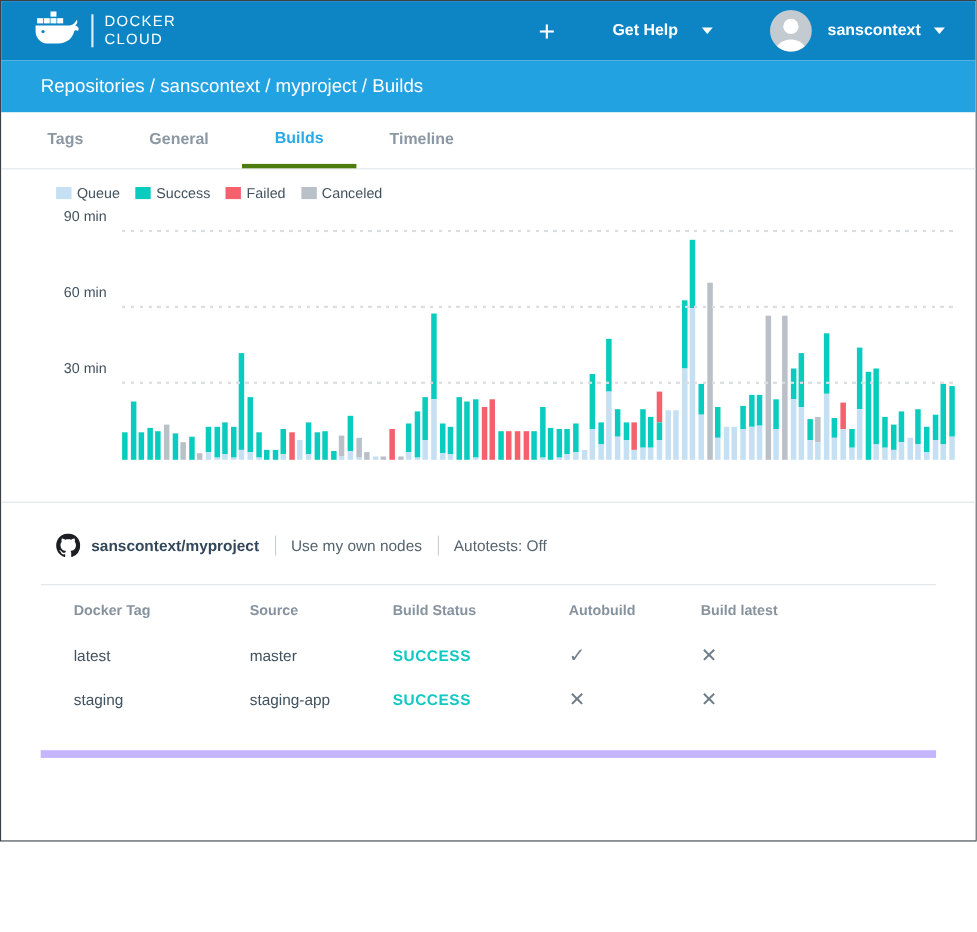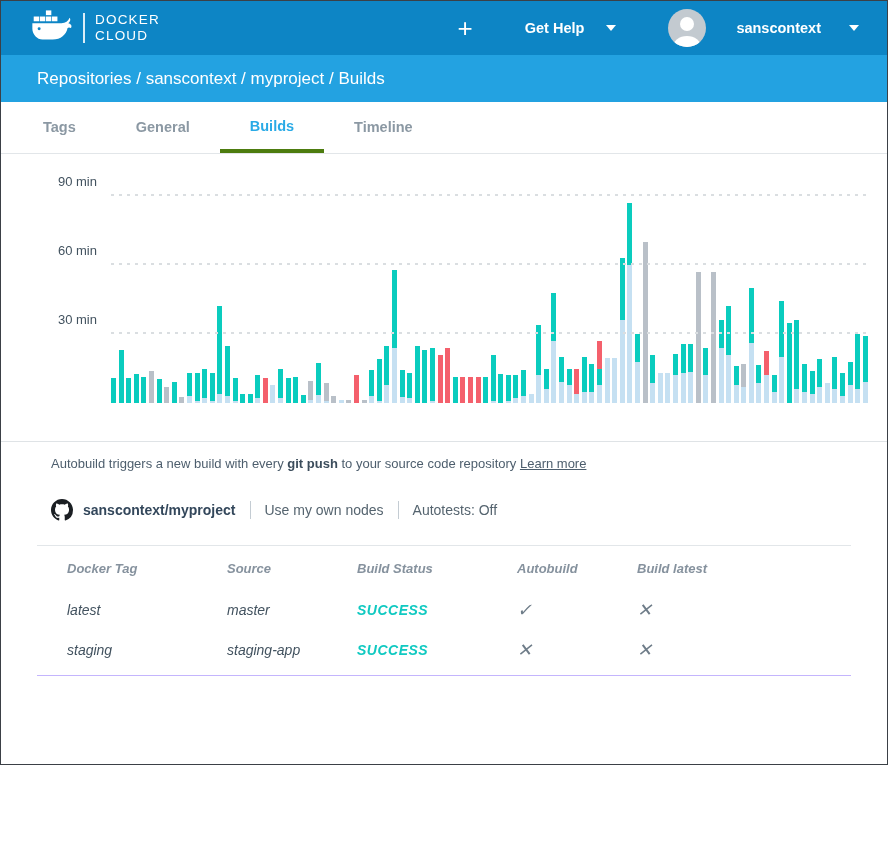--- a/index.html
+++ b/index.html
@@ -9,21 +9,21 @@
 
   
   .topbar { height:54px; background:#0d85c5; display:flex; align-items:center; padding:0 28px 0 30px; }
   .brand { display:flex; align-items:center; gap:10px; }
   .brand-divider { width:2px; height:30px; background:rgba(255,255,255,.85); }
   .brand-text { color:#fff; font-size:13.5px; font-weight:500; letter-spacing:1.2px; line-height:1.15; }
   .topbar-right { margin-left:auto; display:flex; align-items:center; }
   .plus-btn { color:#fff; font-size:26px; font-weight:300; line-height:1; cursor:pointer; margin-right:52px; }
   .gethelp { display:flex; align-items:center; gap:22px; color:#fff; font-size:14.5px; font-weight:700; cursor:pointer; margin-right:52px; }
   .caret { width:0; height:0; border-left:5px solid transparent; border-right:5px solid transparent; border-top:6px solid #fff; display:inline-block; }
-  .usermenu { display:flex; align-items:center; gap:28px; cursor:pointer; }
+  .usermenu { display:flex; align-items:center; gap:12px; cursor:pointer; }
   .avatar { width:38px; height:38px; border-radius:50%; background:#c3cad0; overflow:hidden; position:relative; }
   .avatar svg { position:absolute; top:0; left:0; }
   .username { color:#fff; font-size:14.5px; font-weight:700; margin-left:2px; }
 
   
   .breadcrumb-bar { height:47px; background:#23a2e1; display:flex; align-items:center; padding-left:36px; }
   .breadcrumb { color:#fff; font-size:17px; cursor:pointer; }
 
   
   .tabbar { height:52px; border-bottom:1px solid #e2e6e9; display:flex; align-items:stretch; padding-left:12px; }
@@ -51,21 +51,21 @@
 
   
   .ab-head { margin:34px 50px 0 50px; }
   .desc { font-size:13px; color:#4d5e6d; margin:14px 50px 0 50px; }
   .desc a { color:#4d5e6d; text-decoration:underline; cursor:pointer; }
   .repo-row { display:flex; align-items:center; margin:28px 50px 0 50px; font-size:14px; color:#55646f; }
   .repo-name { font-weight:700; color:#33475b; margin-left:10px; cursor:pointer; }
   .pipe { width:1px; height:18px; background:#c4ccd3; margin:0 14px; }
 
   
-  .build-table { margin:24px 36px 0 36px; border-top:1px solid #e2e6e9; border-bottom:1px solid #c4b5fd; padding-bottom:5px;font-style:italic; }
+  .build-table { margin:24px 36px 0 36px; border-top:1px solid #e2e6e9; border-bottom:7px solid #c4b5fd; padding-bottom:26px; }
   .trow { display:grid; grid-template-columns:160px 130px 160px 120px 140px; padding-left:30px; align-items:center; }
   .thead { height:44px; font-size:13px; font-weight:700; color:#86929e; }
   .tbody-row { height:40px; font-size:14px; color:#42525f; }
   .c-center { text-align:left; }
   .status-success { color:#10c9c1; font-weight:700; letter-spacing:.5px; font-size:14px; }
   .mark { font-size:18px; color:#6f7d89; cursor:pointer; }
 </style>
 </head>
 <body>
 
@@ -117,20 +117,38 @@
 
   <div class="tabbar">
     <div class="tab">Tags</div>
     <div class="tab">General</div>
     <div class="tab active">Builds</div>
     <div class="tab">Timeline</div>
   </div>
 
   <div>
     <div class="ba-sub-row">
+      <div class="legend">
+        <span class="legend-item">
+            <span class="legend-swatch" style="background: rgb(197, 224, 242);"></span>
+            <span>Queue</span>
+          </span>
+        <span class="legend-item">
+            <span class="legend-swatch" style="background: rgb(10, 204, 190);"></span>
+            <span>Success</span>
+          </span>
+        <span class="legend-item">
+            <span class="legend-swatch" style="background: rgb(244, 96, 108);"></span>
+            <span>Failed</span>
+          </span>
+        <span class="legend-item">
+            <span class="legend-swatch" style="background: rgb(185, 192, 200);"></span>
+            <span>Canceled</span>
+          </span>
+      </div>
     </div>
     <div class="chart-wrap" id="chart-plot">
       <div class="bars" id="chart-bars">
           <div class="bar-col">
             <div style="height: 25.3px; background: rgb(10, 204, 190);"></div>
           </div>
           <div class="bar-col">
             <div style="height: 52.9px; background: rgb(10, 204, 190);"></div>
           </div>
           <div class="bar-col">
@@ -492,23 +510,20 @@
         <div class="gridline" style="bottom: 138px;"></div>
         <div class="ytick" style="bottom: 138px;">60 min</div>
         <div class="gridline" style="bottom: 69px;"></div>
         <div class="ytick" style="bottom: 69px;">30 min</div>
       </div>
   </div>
 
   <div class="divider"></div>
 
   <div>
-    <div class="desc">
-      <span>Autobuild triggers a new build with every </span><b>git push</b><span> to your source code repository </span><a>Learn more</a>
-    </div>
     <div class="repo-row">
       <span style="display:inline-flex;">
         <svg width="22" height="22" viewBox="0 0 16 16" fill="#1b1f23">
           <path d="M8 0C3.58 0 0 3.58 0 8c0 3.54 2.29 6.53 5.47 7.59.4.07.55-.17.55-.38 0-.19-.01-.82-.01-1.49-2.01.37-2.53-.49-2.69-.94-.09-.23-.48-.94-.82-1.13-.28-.15-.68-.52-.01-.53.63-.01 1.08.58 1.23.82.72 1.21 1.87.87 2.33.66.07-.52.28-.87.51-1.07-1.78-.2-3.64-.89-3.64-3.95 0-.87.31-1.59.82-2.15-.08-.2-.36-1.02.08-2.12 0 0 .67-.21 2.2.82.64-.18 1.32-.27 2-.27s1.36.09 2 .27c1.53-1.04 2.2-.82 2.2-.82.44 1.1.16 1.92.08 2.12.51.56.82 1.27.82 2.15 0 3.07-1.87 3.75-3.65 3.95.29.25.54.73.54 1.48 0 1.07-.01 1.93-.01 2.2 0 .21.15.46.55.38A8.01 8.01 0 0 0 16 8c0-4.42-3.58-8-8-8z"></path>
         </svg>
       </span>
       <span class="repo-name">sanscontext/myproject</span>
       <span class="pipe"></span>
       <span>Use my own nodes</span>
       <span class="pipe"></span>

